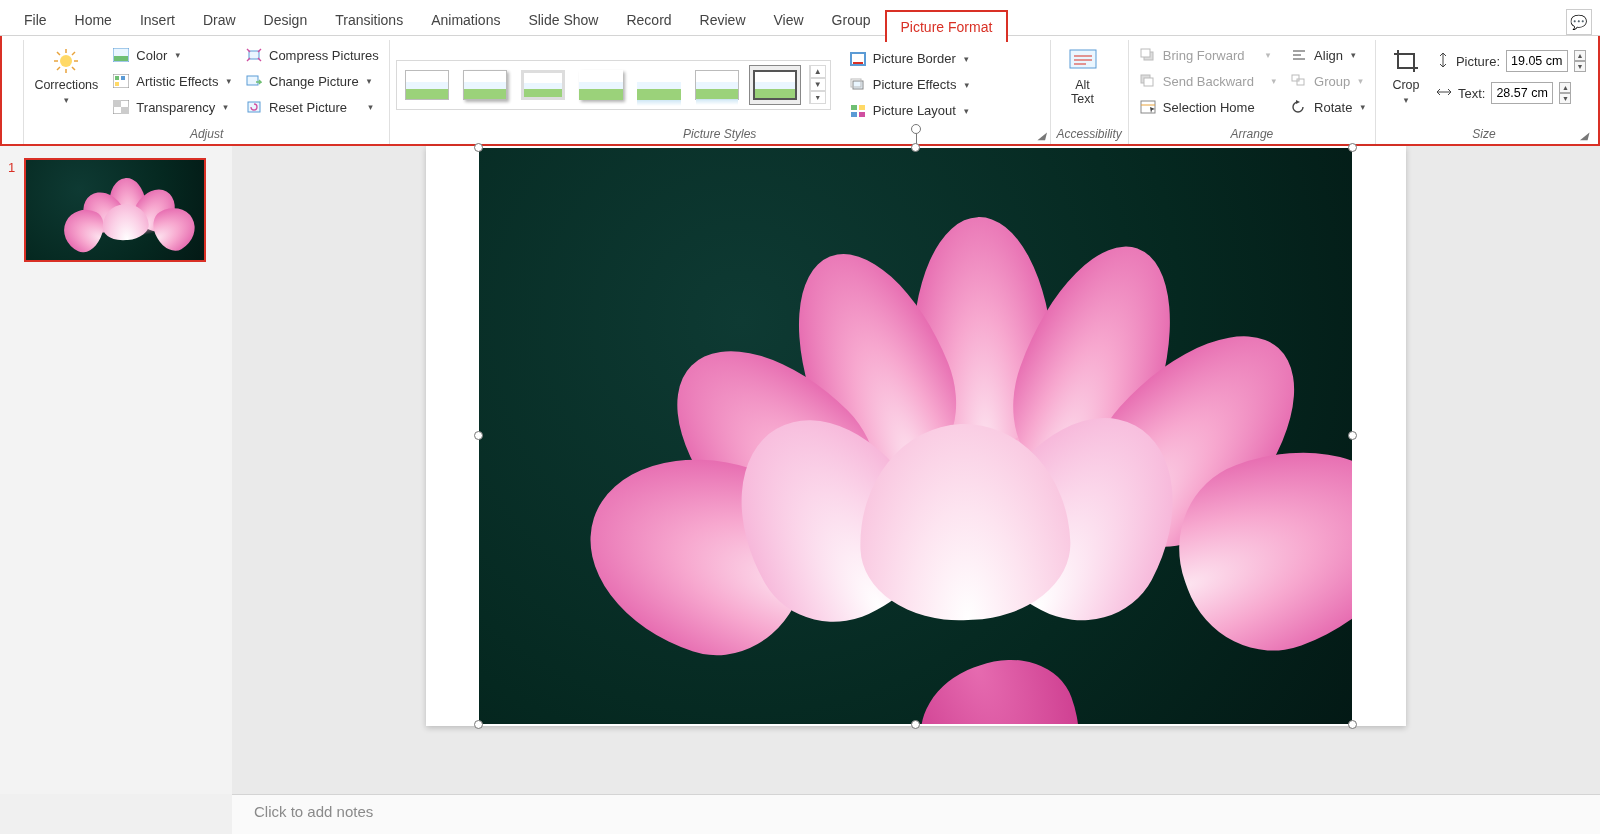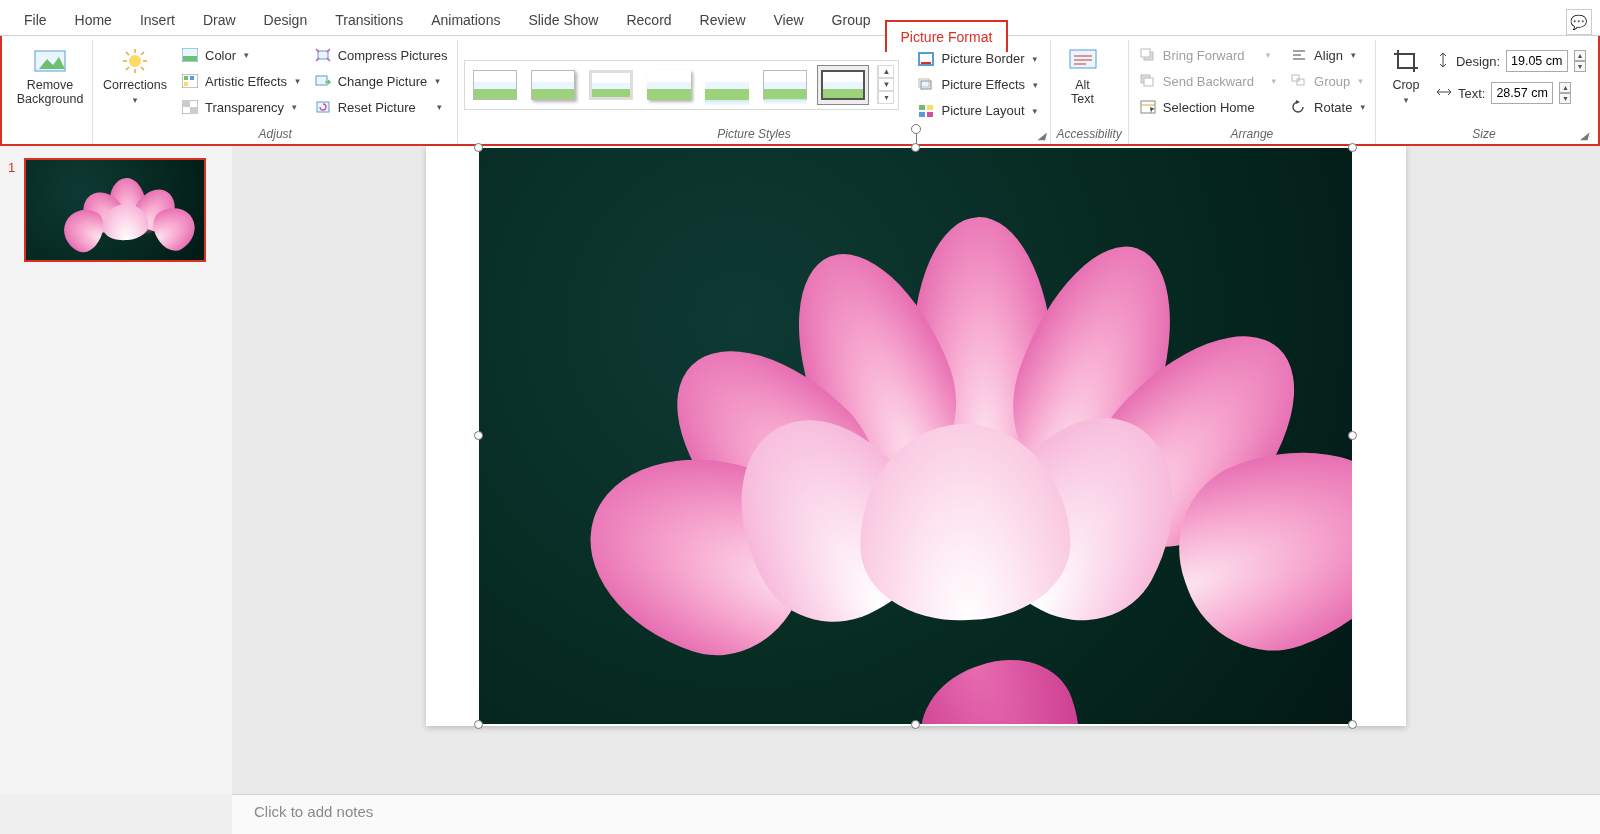--- a/index.html
+++ b/index.html
@@ -1,21 +1,21 @@
 <!DOCTYPE html>
 <html><head>
 <meta charset="utf-8">
 <style>
 * { box-sizing: border-box; margin: 0; padding: 0; font-family: "Segoe UI", Arial, sans-serif; }
 body { background: #f0f0f0; width: 1600px; height: 834px; overflow: hidden; font-size: 13px; color: #333; }
 
 
 .menubar { display: flex; align-items: flex-end; height: 36px; background: #fff; border-bottom: 1px solid #d4d4d4; padding-left: 10px; }
 .menubar .tab { padding: 7px 14px 7px; cursor: pointer; font-size: 14px; color: #444; text-align: center; }
-.menubar .tab.active { border: 2px solid #d93025; border-bottom: none; color: #d93025; font-weight: 500; background:#fff; position:relative; top:17px; }
+.menubar .tab.active { border: 2px solid #d93025; border-bottom: none; color: #d93025; font-weight: 500; background:#fff; position:relative; top:7px; }
 .menubar .spacer { flex:1; }
 .menubar .comments-btn { width:26px;height:26px;border:1px solid #ccc;margin-right:8px;display:flex;align-items:center;justify-content:center;font-size:14px;color:#555;cursor:pointer;}
 
 
 .ribbon-wrap { background:#fff; border: 2px solid #d93025; border-top:none; height:110px; display:flex; padding:4px 6px 0 6px; }
 .rgroup { display:flex; flex-direction:column; border-right:1px solid #e0e0e0; padding:0 6px; height:100%; }
 .rgroup:last-child { border-right:none; }
 .rgroup-body { flex:1; display:flex; align-items:flex-start; gap:6px; padding-top:4px;}
 .rgroup-label { font-size:12px; color:#666; text-align:center; padding:2px 0 3px; position:relative;font-style:italic;}
 .launcher { position:absolute; right:-2px; bottom:3px; font-size:10px;color:#777;cursor:pointer;}
@@ -91,32 +91,20 @@
   <div class="tab active">Picture Format</div>
   <div class="spacer"></div>
   <div class="comments-btn">
       <span>💬</span>
     </div>
 </div>
 
 <div class="ribbon-wrap">
 
   <div class="rgroup" style="border-right:1px solid #e0e0e0;">
-    <div class="rgroup-body">
-      <div class="bigbtn">
-        <div class="bicon">
-          <svg width="34" height="28">
-              <rect x="2" y="4" width="30" height="20" fill="#eaf6ff" stroke="#5b9bd5"></rect>
-              <polygon points="6,22 14,12 20,18 26,10 32,22" fill="#6fbf73"></polygon>
-            </svg>
-        </div>
-        <div class="blabel" style="white-space:pre-line;">Remove
-Background</div>
-      </div>
-    </div>
     <div class="rgroup-label">&nbsp;</div>
   </div>
 
   <div class="rgroup">
     <div class="rgroup-body">
       <div class="bigbtn">
         <div class="bicon">
           <svg width="30" height="28">
               <circle cx="15" cy="14" r="6" fill="#ffd966"></circle>
               <g stroke="#e8a33d" stroke-width="1.5">
@@ -356,21 +344,21 @@
               <path d="M6 2 L6 20 L26 20 M2 6 L22 6 L22 24" stroke="#444" stroke-width="2" fill="none"></path>
             </svg>
           </div>
         <div class="blabel"><span>Crop</span><br><span class="smdrop">▾</span></div>
       </div>
       <div class="stackcol" style="gap:10px;padding-top:6px;">
         <div class="sizefield">
           <span class="sicon"><svg width="14" height="16">
                 <path d="M7 1 L7 15 M4 4 L7 1 L10 4 M4 12 L7 15 L10 12" stroke="#444" fill="none"></path>
               </svg></span>
-          <span>Design:</span>
+          <span>Picture:</span>
           <input value="19.05 cm" style="">
           <div class="spin">
               <div>▲</div>
               <div>▼</div>
             </div>
         </div>
         <div class="sizefield">
           <span class="sicon"><svg width="16" height="14">
                 <path d="M1 7 L15 7 M4 4 L1 7 L4 10 M12 4 L15 7 L12 10" stroke="#444" fill="none"></path>
               </svg></span>

